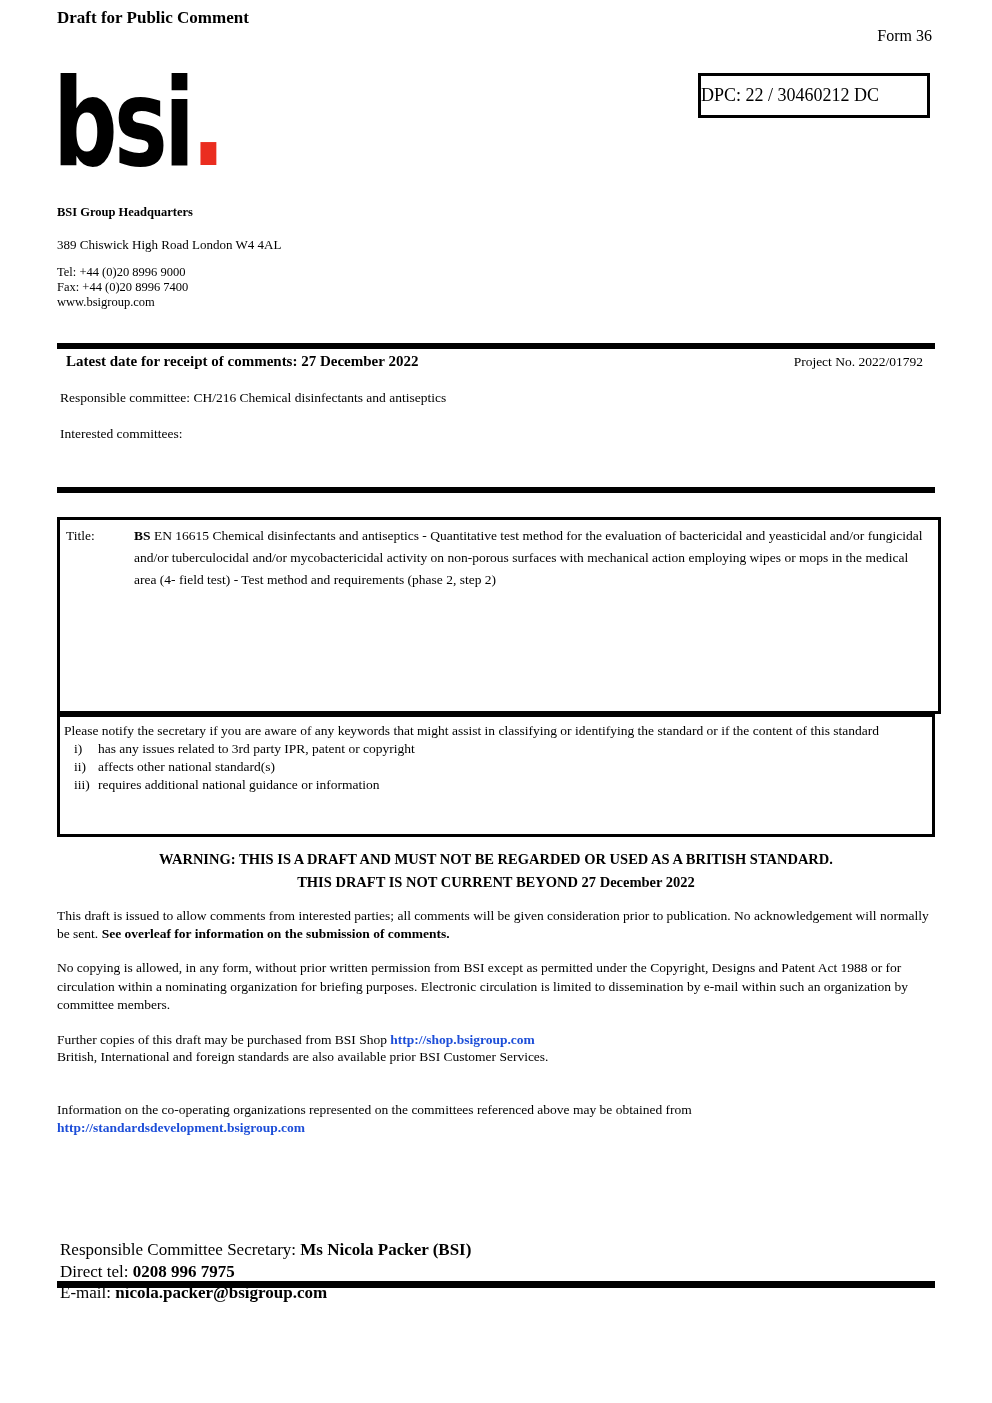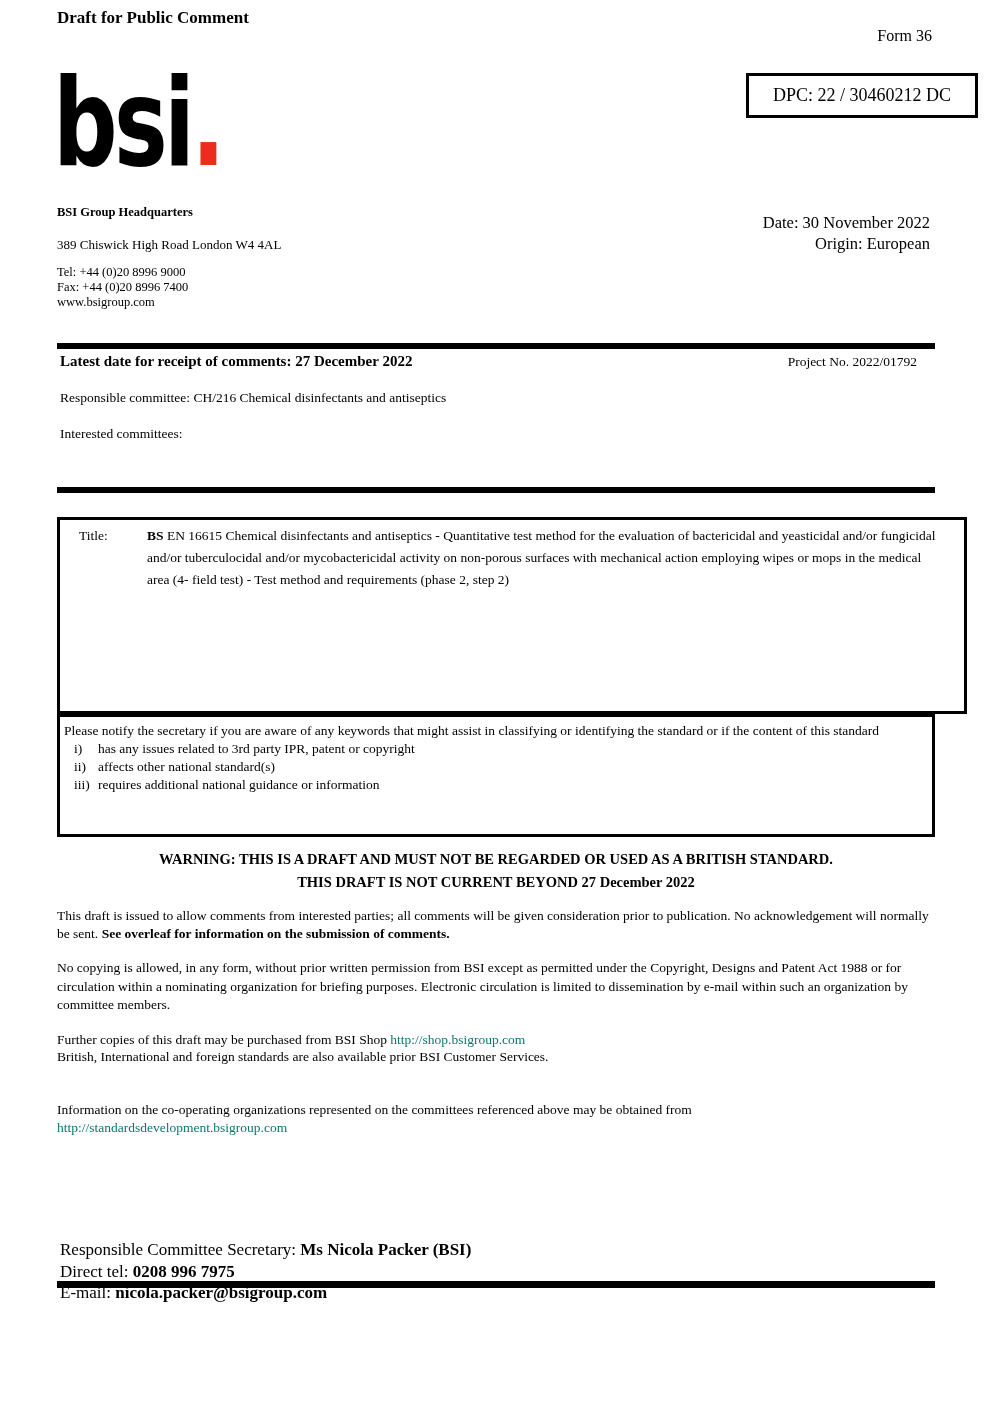--- a/index.html
+++ b/index.html
@@ -9,22 +9,22 @@
     font-family:"Liberation Serif", serif;
     overflow:hidden;
   }
   .abs { position:absolute; }
 
   .hdr-left { left:57px; top:8px; font-size:17px; font-weight:bold; }
   .form-no  { right:60px; top:27px; font-size:16px; }
 
   .dpc-box {
     left:698px; top:73px; width:226px; height:39px;
-    border:3px solid #000; text-align:center;
-    font-size:18px; line-height:39px;margin-left:48px;
+    border:3px solid #000; 
+    font-size:18px; line-height:39px;
   }
 
   .logo { left:53px; top:62px; line-height:1;
     font-family:"DejaVu Sans", sans-serif; font-weight:bold;
     font-size:122px; letter-spacing:-5px;
     transform:scaleX(0.74); transform-origin:left top;
     white-space:nowrap;
   }
   .logo-dot { letter-spacing:0; }
 
@@ -32,31 +32,31 @@
   .hq-addr    { left:57px; top:237px; font-size:13px; }
   .hq-contact { left:57px; top:265px; font-size:12.5px; line-height:15px; }
 
   .date-block { right:62px; top:212px; text-align:right; font-size:16.5px; line-height:21px; }
 
   .bar { left:57px; width:878px; background:#000; }
   .bar1 { top:343px; height:6px; }
   .bar2 { top:487px; height:6px; }
   .bar3 { top:1281px; height:7px; }
 
-  .comments-row { left:57px; top:353px; width:878px;
+  .comments-row { left:63px; top:353px; width:878px;
     display:flex; justify-content:space-between; align-items:center; }
   .latest-date { font-size:15px; font-weight:bold; padding-left:3px; }
   .project-no  { font-size:13.5px; margin-right:18px; }
 
   .resp-comm  { left:60px; top:390px; font-size:13.5px; }
   .interested { left:60px; top:426px; font-size:13.5px; }
 
   .title-box {
     left:57px; top:517px; width:866px; height:181px;
-    border:3px solid #000; padding:5px 19px;
+    border:3px solid #000; padding:5px 6px;
     display:flex; font-size:13.5px; line-height:22px;
   }
   .title-label { width:68px; flex:none; }
   .title-text  { flex:1; padding-right:4px; }
 
   .kw-box {
     left:57px; top:714px; width:864px; height:107px;
     border:3px solid #000; padding:5px 4px;
     font-size:13.5px; line-height:18px;
   }
@@ -65,21 +65,21 @@
 
   .warning { left:57px; top:848px; width:878px; text-align:center;
     font-weight:bold; font-size:14.5px; line-height:23px; }
 
   .para { left:57px; width:884px; font-size:13.5px; }
   .p-issue     { top:907px;  line-height:17.5px; }
   .p-copyright { top:959px;  line-height:18.5px; }
   .p-purchase  { top:1031px; line-height:17px; }
   .p-coop      { top:1101px; line-height:17.5px; }
 
-  .blue-link { color:#0f766e; font-weight:normal; text-decoration:none; }
+  .blue-link { color:#1d4ed8; font-weight:bold; text-decoration:none; }
   b, .bold { font-weight:bold; }
 
   .footer-block { left:60px; top:1239px; font-size:17px; line-height:21.5px; }
 </style>
 </head>
 <body>
 
 <div class="page">
 
   <div class="abs hdr-left">Draft for Public Comment</div>
@@ -94,24 +94,20 @@
   </div>
 
   <div class="abs hq-title">BSI Group Headquarters</div>
   <div class="abs hq-addr">389 Chiswick High Road London W4 4AL</div>
   <div class="abs hq-contact">
     <div>Tel: +44 (0)20 8996 9000</div>
     <div>Fax: +44 (0)20 8996 7400</div>
     <div>www.bsigroup.com</div>
   </div>
 
-  <div class="abs date-block">
-    <div>Date: 30 November 2022</div>
-    <div>Origin: European</div>
-  </div>
 
   <div class="abs bar bar1"></div>
 
   <div class="abs comments-row">
     <span class="latest-date">Latest date for receipt of comments: 27 December 2022</span>
     <span class="project-no">Project No. 2022/01792</span>
   </div>
 
   <div class="abs resp-comm">Responsible committee: CH/216 Chemical disinfectants and antiseptics</div>
   <div class="abs interested">Interested committees:</div>

